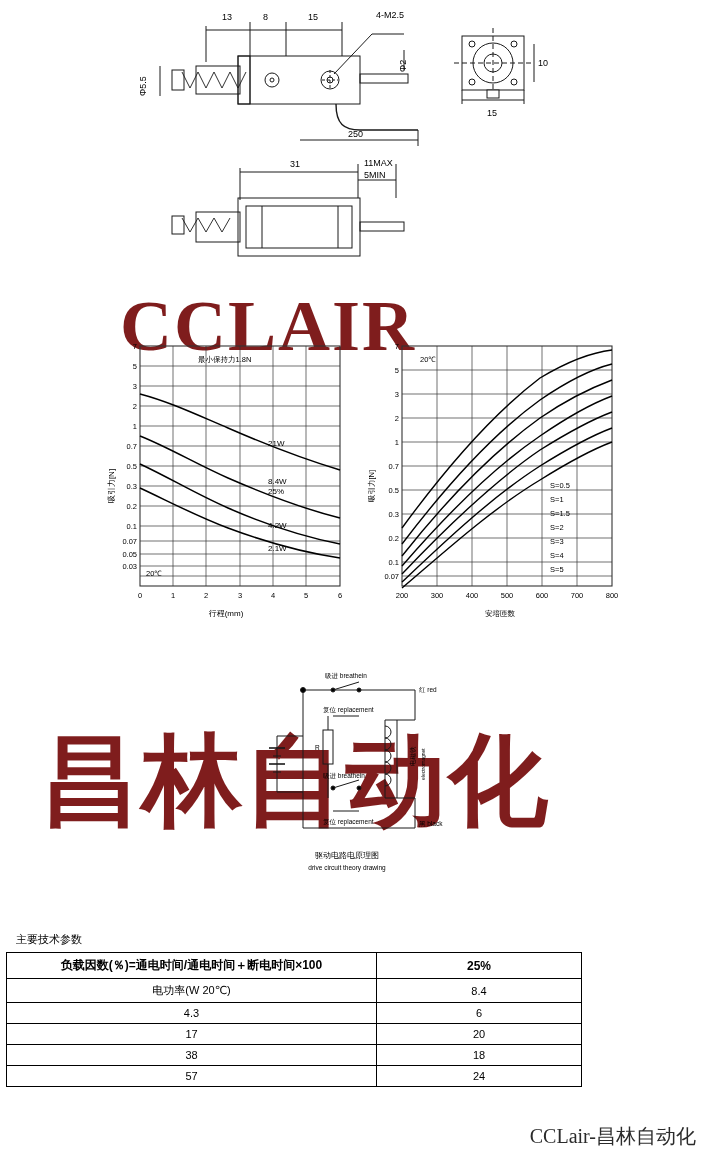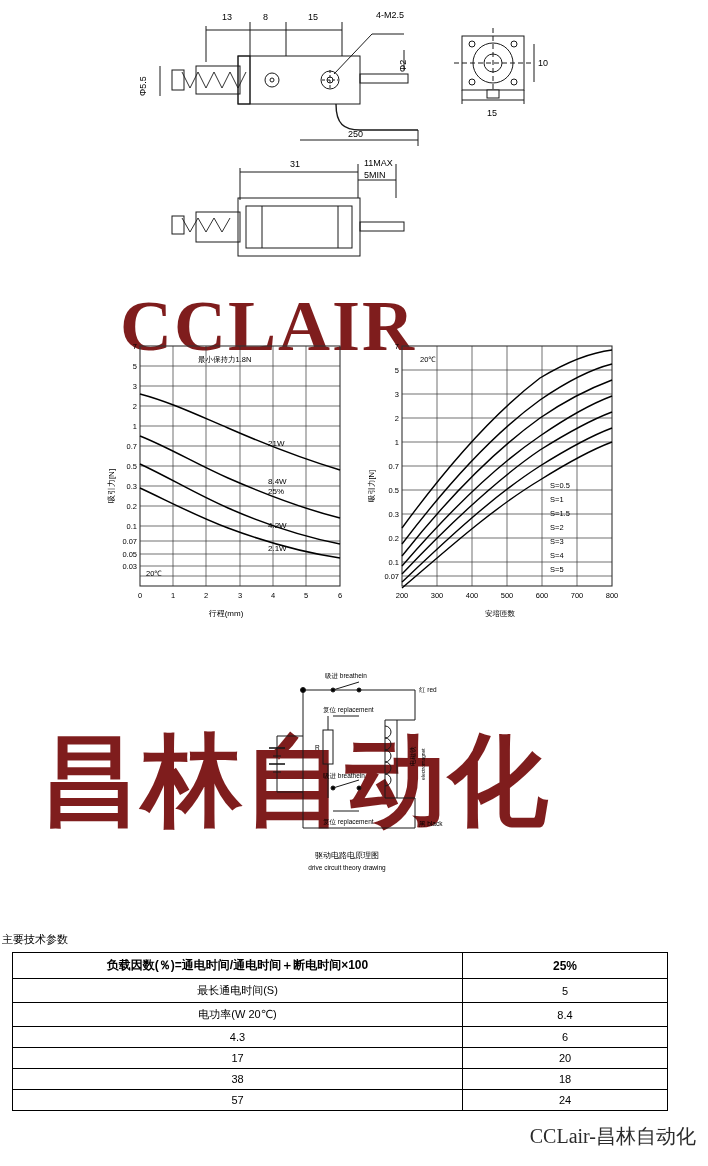--- a/index.html
+++ b/index.html
@@ -10,24 +10,24 @@
   }
   .abs{position:absolute;}
   svg{display:block;}
   .wm{
     position:absolute;font-weight:bold;color:#7f1d1d;
     letter-spacing:2px;user-select:none;text-align:right;
   }
   .wm1{left:120px;top:285px;font-size:72px;font-family:"Liberation Serif",serif;}
   .wm2{left:40px;top:715px;font-size:100px;font-family:"DejaVu Sans",sans-serif;}
   .params-title{
-    position:absolute;left:2px;top:932px;font-size:11px;color:#000;
+    position:absolute;left:16px;top:932px;font-size:11px;color:#000;
   }
   table.params{
-    position:absolute;left:12px;top:952px;width:656px;border-collapse:collapse;
+    position:absolute;left:6px;top:952px;width:576px;border-collapse:collapse;
     font-size:11px;
   }
   table.params td{
     border:1px solid #000;text-align:center;padding:4px 2px;color:#000;
   }
   table.params td.head{font-weight:bold;font-size:12px;}
   .brand{
     position:absolute;right:12px;bottom:16px;font-size:20px;color:#2b2b2b;
     font-family:"Liberation Serif",serif;
   }
@@ -326,24 +326,20 @@
 
 <div class="params-title">主要技术参数</div>
 
 <table class="params">
   <tbody>
       <tr>
     <td class="head">负载因数(％)=通电时间/通电时间＋断电时间×100</td>
     <td class="head" style="width:200px;">25%</td>
   </tr>
   <tr>
-    <td>最长通电时间(S)</td>
-    <td>5</td>
-  </tr>
-  <tr>
     <td>电功率(W 20℃)</td>
     <td>8.4</td>
   </tr>
   <tr>
     <td>4.3</td>
     <td>6</td>
   </tr>
   <tr>
     <td>17</td>
     <td>20</td>

